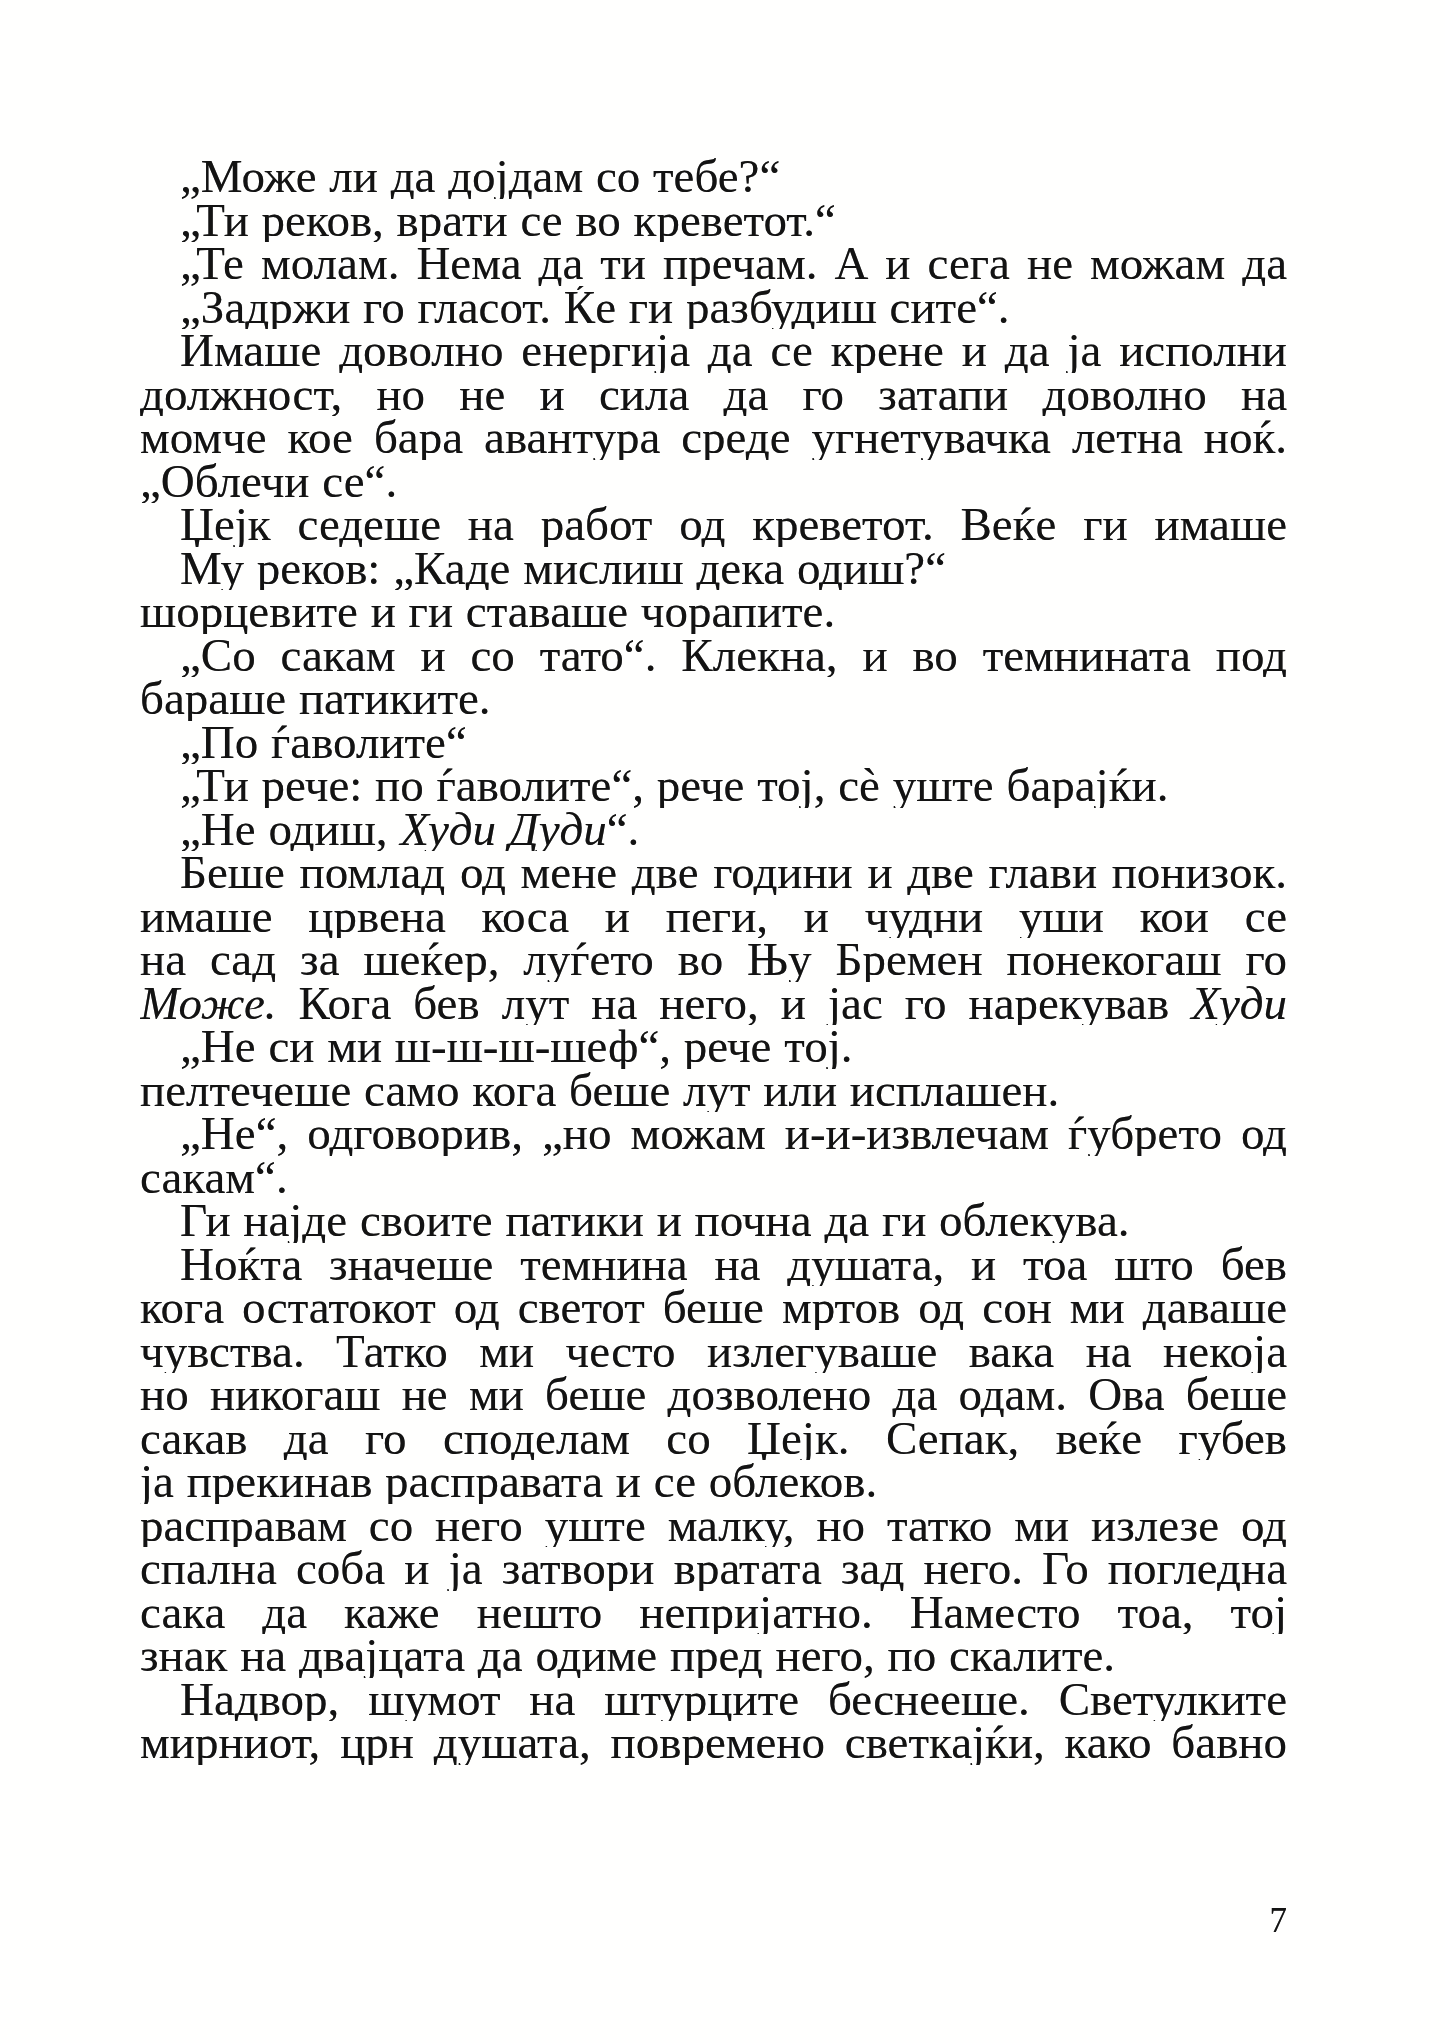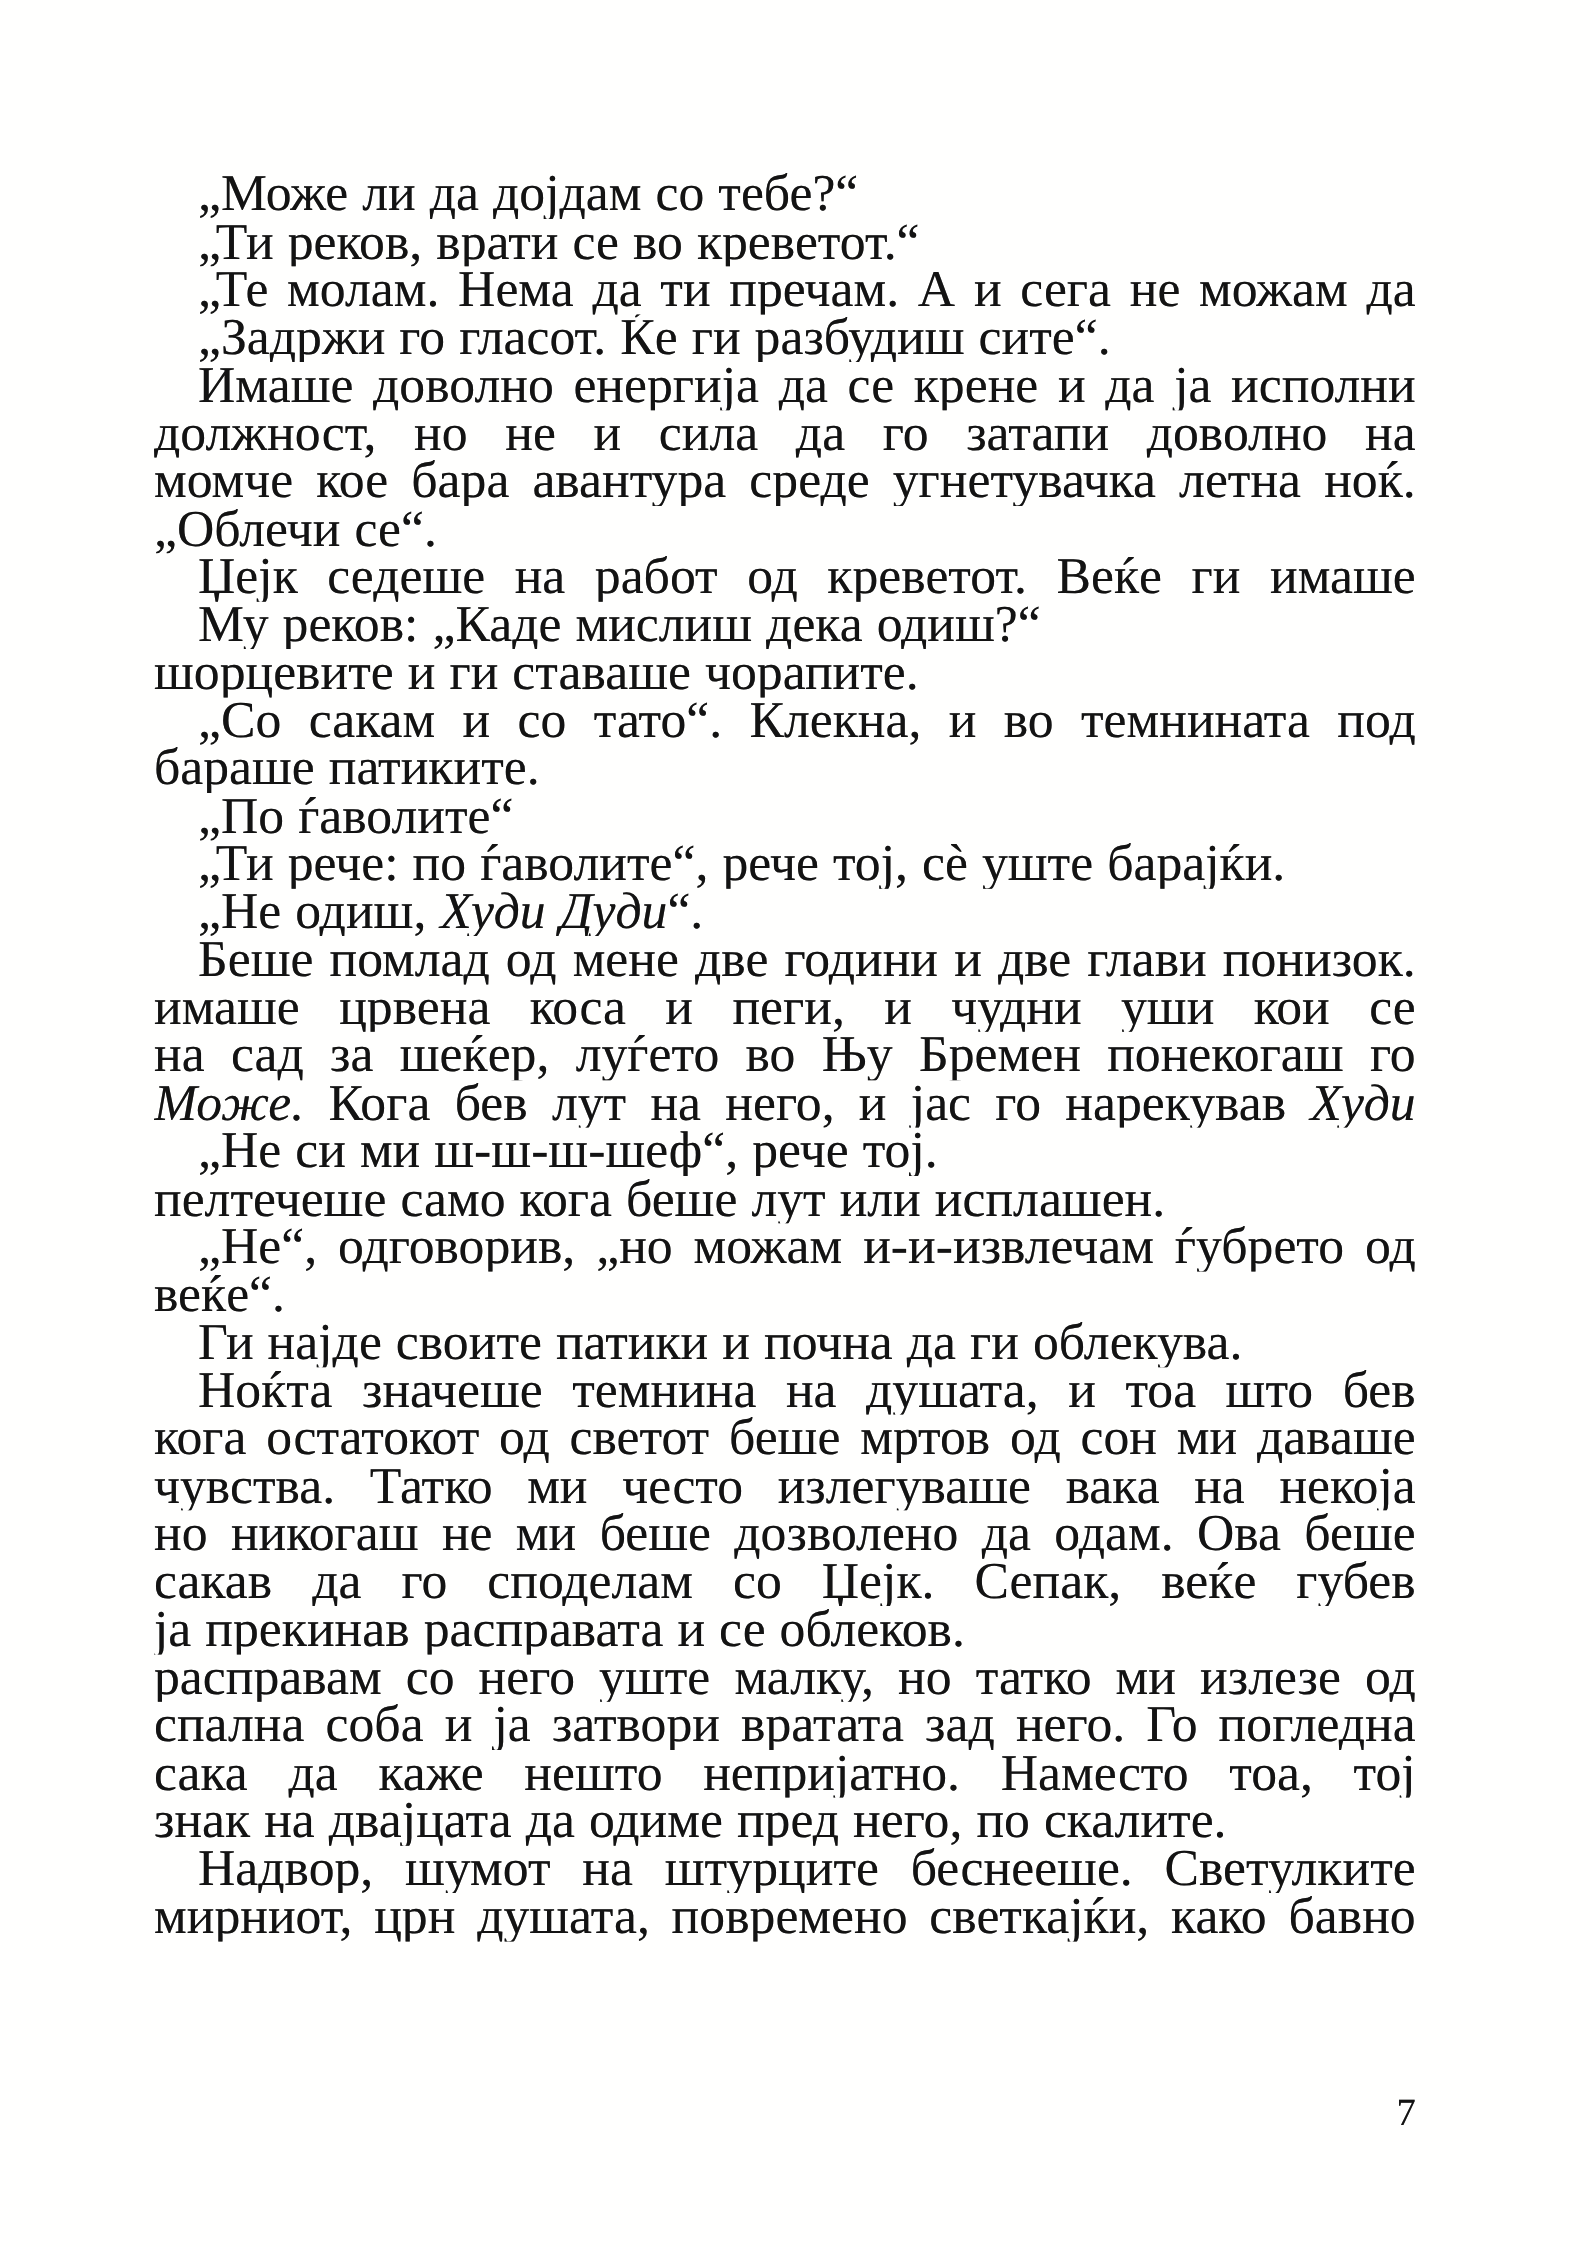--- a/index.html
+++ b/index.html
@@ -69,21 +69,21 @@
       <div class="line first last">„По ѓаволите“</div>
       <div class="line first last">„Ти рече: по ѓаволите“, рече тој, сè уште барајќи.</div>
       <div class="line first last">„Не одиш, <i>Худи Дуди</i>“.</div>
       <div class="line first">Беше помлад од мене две години и две глави понизок. Бидејќи</div>
       <div class="line">имаше црвена коса и пеги, и чудни уши кои се истакнуваа како рачки</div>
       <div class="line">на сад за шеќер, луѓето во Њу Бремен понекогаш го нарекуваа <i>Худи</i></div>
       <div class="line last"><i>Може.</i> Кога бев лут на него, и јас го нарекував <i>Худи Дуди</i>.</div>
       <div class="line first last">„Не си ми ш-ш-ш-шеф“, рече тој.</div>
       <div class="line last">пелтечеше само кога беше лут или исплашен.</div>
       <div class="line first">„Не“, одговорив, „но можам и-и-извлечам ѓубрето од тебе кога</div>
-      <div class="line last">веќе“.</div>
+      <div class="line last">сакам“.</div>
       <div class="line first last">Ги најде своите патики и почна да ги облекува.</div>
       <div class="line first">Ноќта значеше темнина на душата, и тоа што бев станат во час</div>
       <div class="line">кога остатокот од светот беше мртов од сон ми даваше гревовни</div>
       <div class="line">чувства. Татко ми често излегуваше вака на некоја осамена мисија,</div>
       <div class="line">но никогаш не ми беше дозволено да одам. Ова беше посебно и не</div>
       <div class="line">сакав да го споделам со Џејк. Сепак, веќе губев драгоцено време, па</div>
       <div class="line last">ја прекинав расправата и се облеков.</div>
       <div class="line">расправам со него уште малку, но татко ми излезе од неговата</div>
       <div class="line">спална соба и ја затвори вратата зад него. Го погледна Џејк како да</div>
       <div class="line">сака да каже нешто непријатно. Наместо тоа, тој воздивна и ни даде</div>

